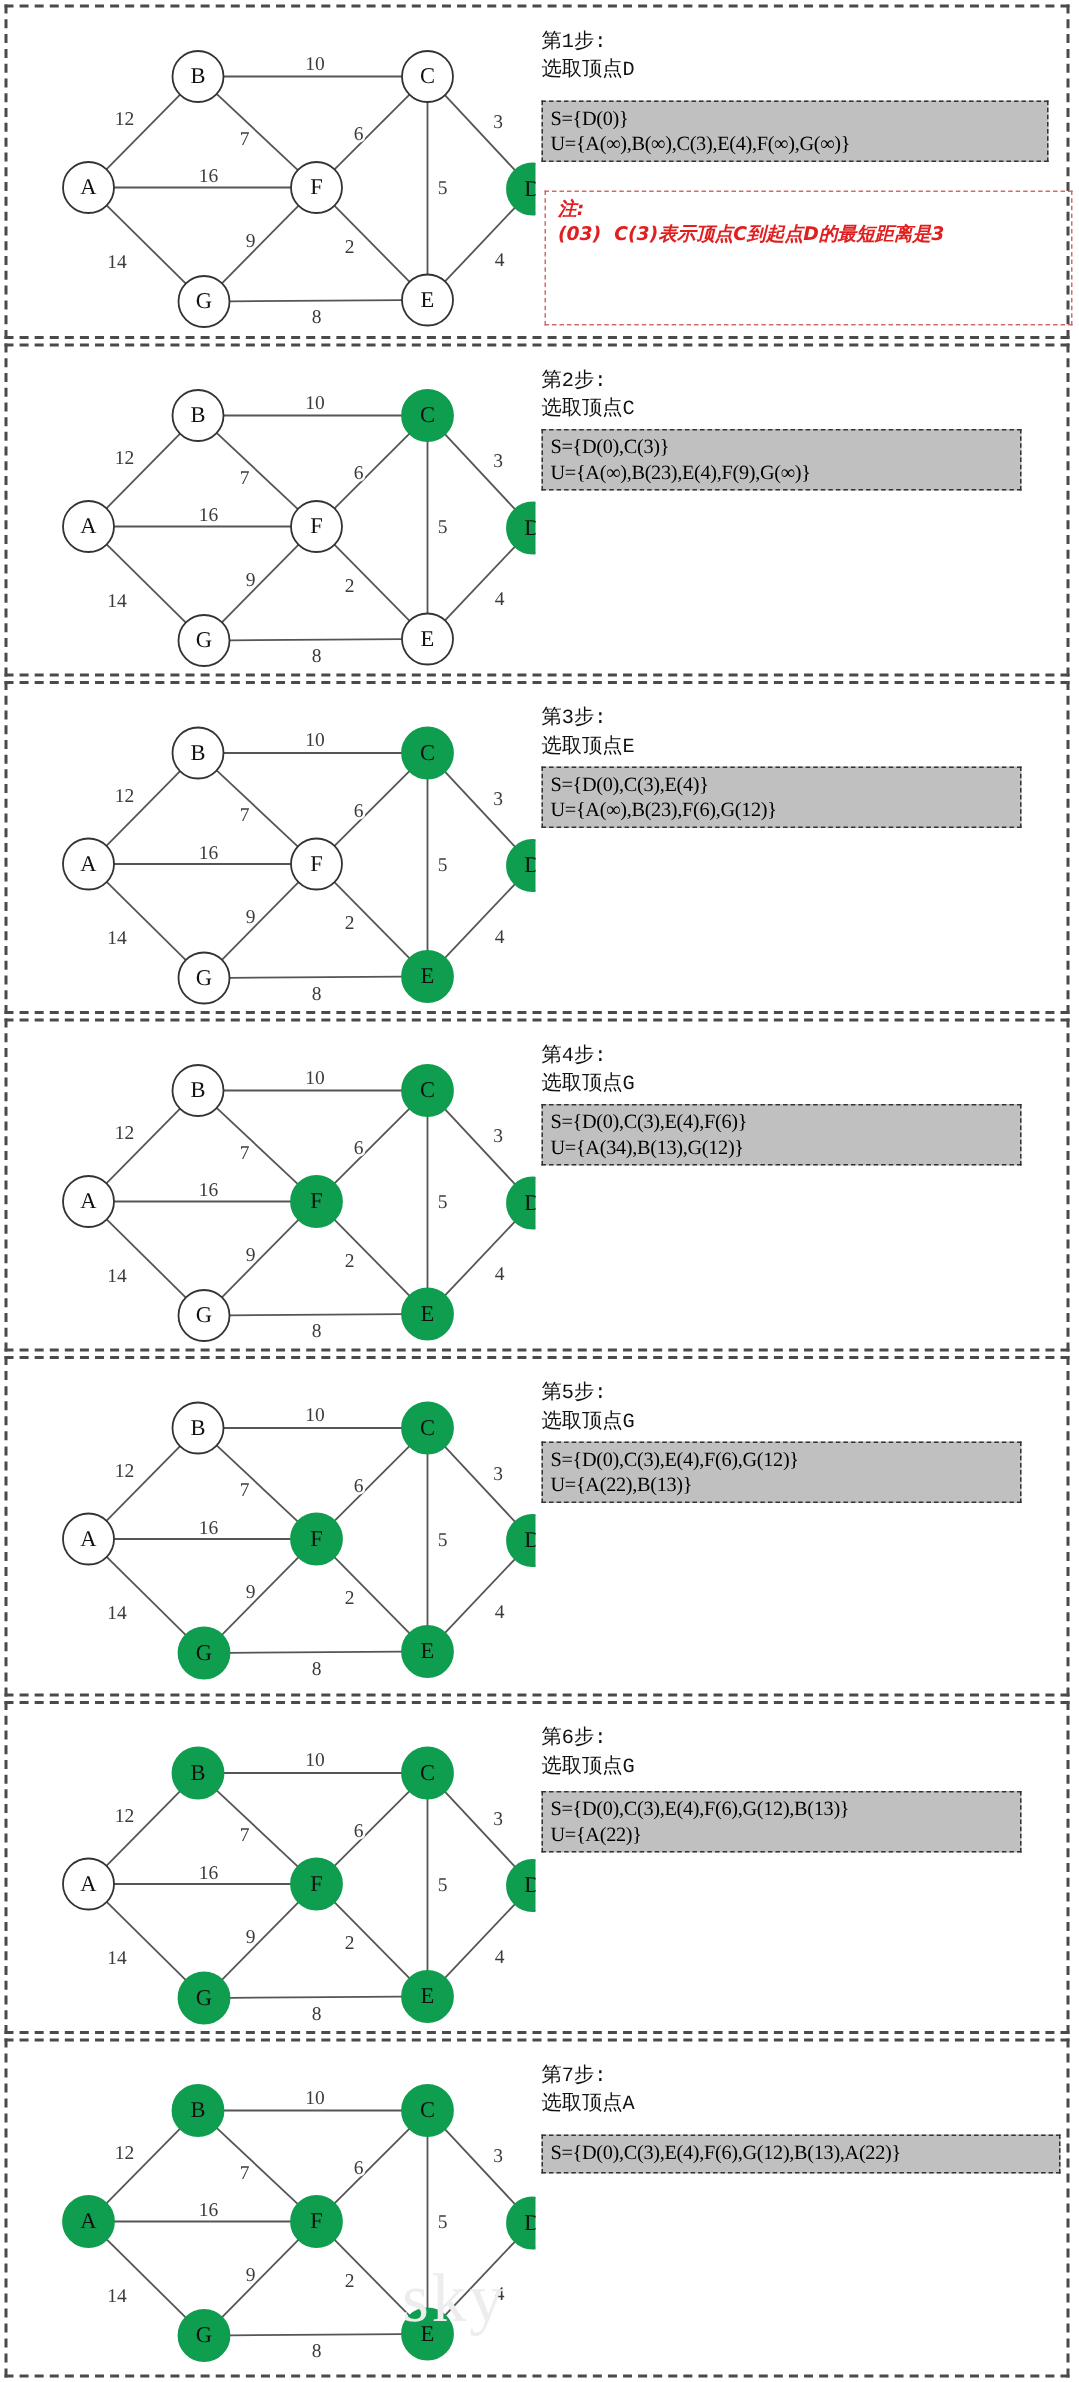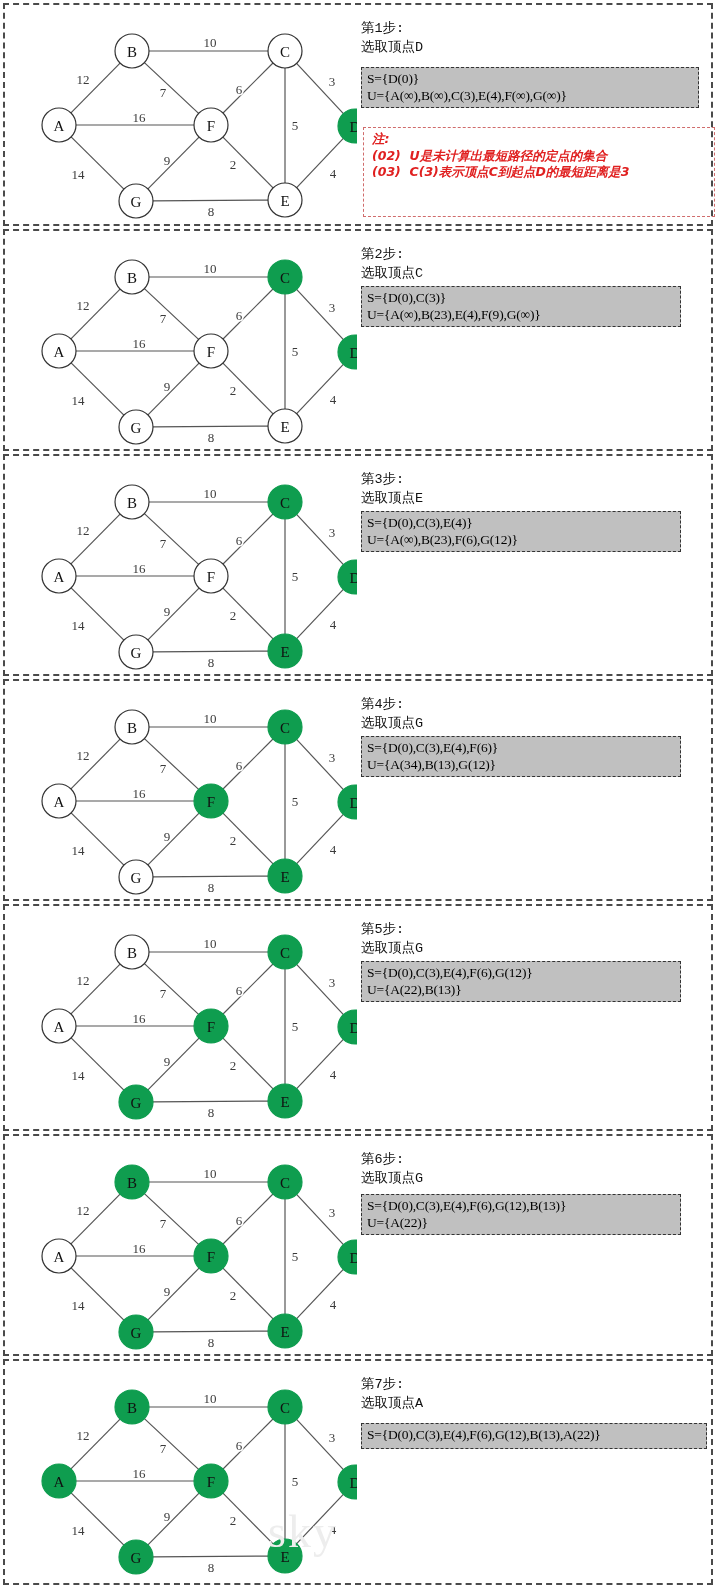--- a/index.html
+++ b/index.html
@@ -144,21 +144,20 @@
           </g>
         </svg>
       </div>
       <div class="side">
         <div class="step-title">第1步:
 选取顶点D</div>
         <div class="set-box" style="top: 62px; width: 338px; height: 41px;">S={D(0)}
 U={A(∞),B(∞),C(3),E(4),F(∞),G(∞)}</div>
         <div class="note-box" style="top: 122px; width: 352px; height: 90px;">
           <div class="note-line">注:</div>
-          <div class="note-line">(02)  U是未计算出最短路径的定点的集合</div>
           <div class="note-line">(03)  C(3)表示顶点C到起点D的最短距离是3</div>
         </div>
       </div>
     </div>
     <div class="panel" style="top: 229px; height: 222px;">
       <div class="graph-wrap">
         <svg width="352" height="215" viewBox="0 0 352 215" class="graph-svg">
           <g transform="translate(16,8)">
             <line x1="49.9387647845668" y1="99.89769049235694" x2="99.0612352154332" y2="50.102309507643064" stroke="#555555" stroke-width="1.2"></line>
             <line x1="128" y1="38" x2="247" y2="38" stroke="#555555" stroke-width="1.2"></line>

